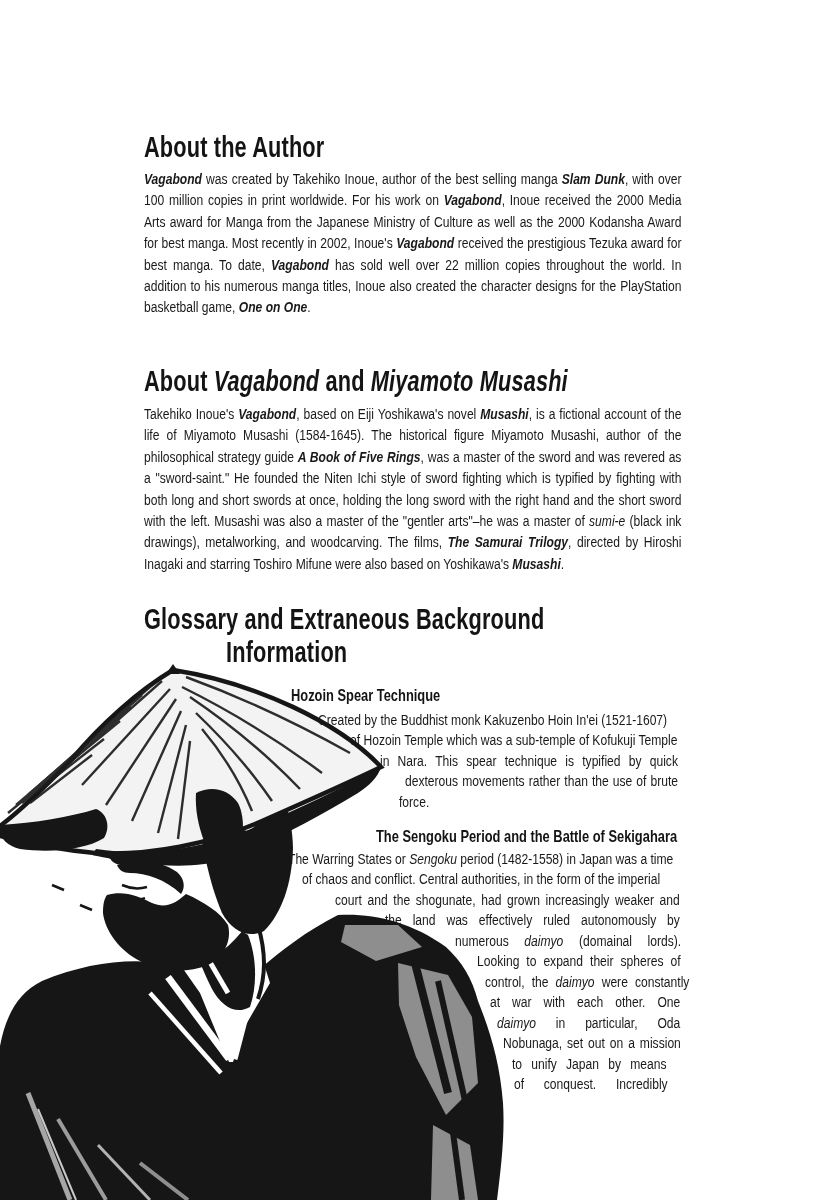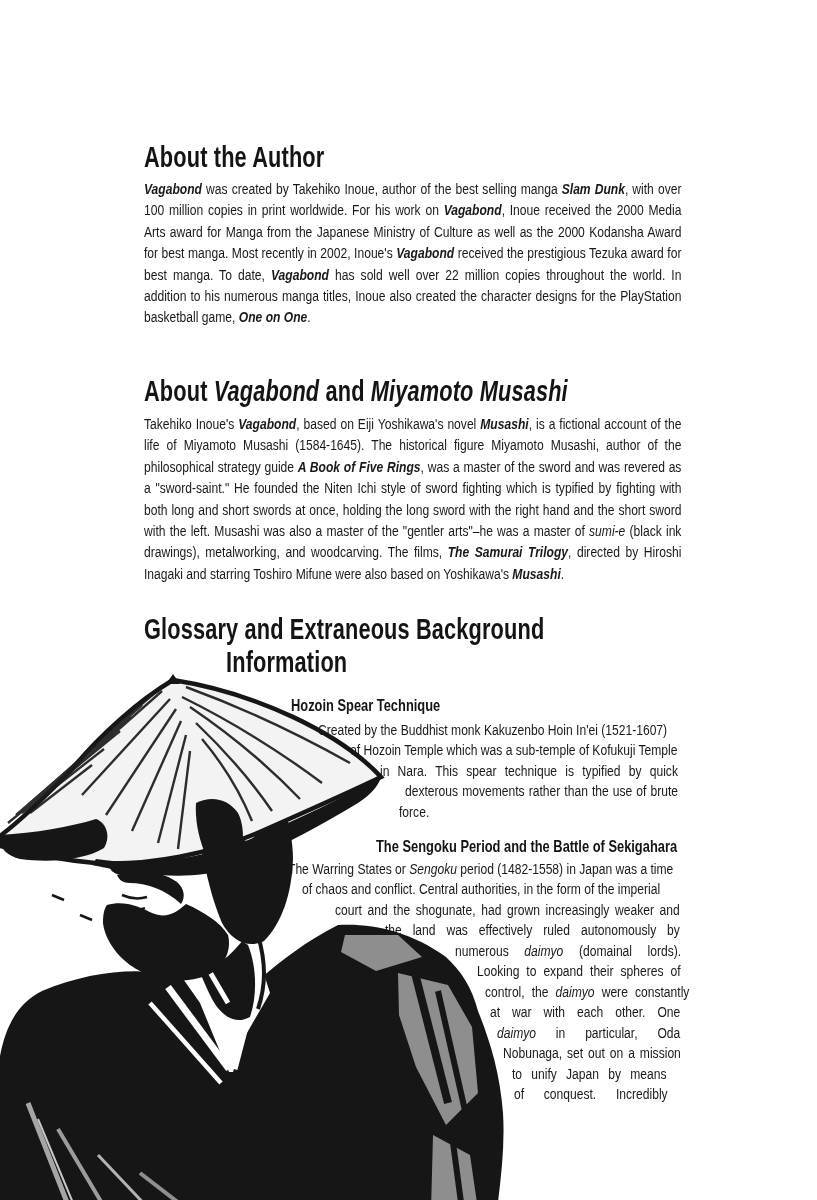--- a/index.html
+++ b/index.html
@@ -10,21 +10,21 @@
   }
   html,body{margin:0;padding:0;}
   body{
     width:817px;height:1200px;
     background:var(--paper);
     font-family:"Liberation Sans",sans-serif;
     color:#1a1a1a;
     position:relative;
     overflow:hidden;
   }
-  .page{position:absolute;inset:0;background:var(--paper);margin-top:10px;}
+  .page{position:absolute;inset:0;background:var(--paper);}
   .abs{position:absolute;}
   
   .h{
     font-weight:700;
     font-size:29px;
     line-height:1.12;
     letter-spacing:.2px;
     white-space:nowrap;
     transform:scaleX(.75);
     transform-origin:0 0;

